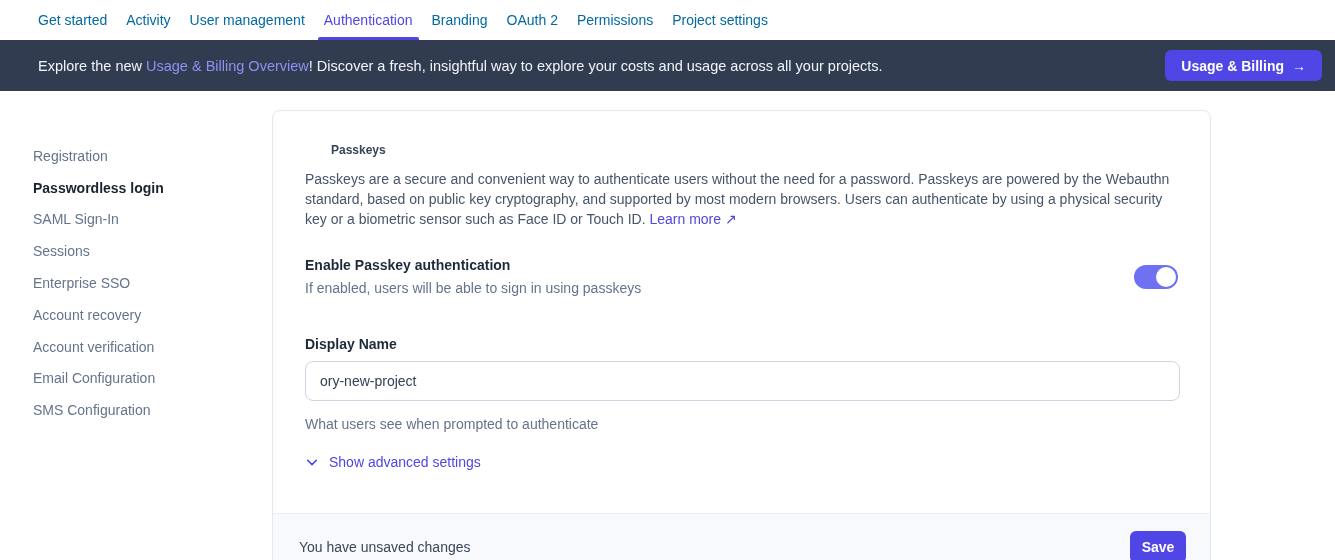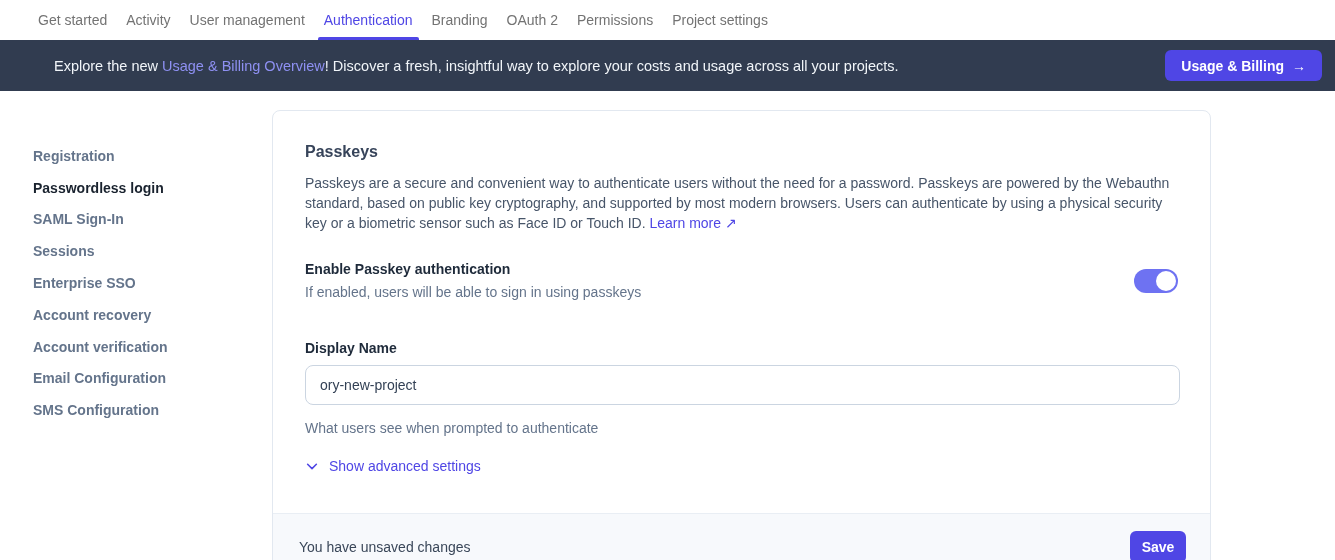--- a/index.html
+++ b/index.html
@@ -10,39 +10,39 @@
     --text-dark:#1e2a3a;
     --text-body:#475569;
     --text-muted:#64748b;
     --border:#e2e8f0;
   }
   *{margin:0;padding:0;box-sizing:border-box;}
   html,body{width:1335px;height:560px;overflow:hidden;background:#ffffff;
     font-family:"Liberation Sans","DejaVu Sans",sans-serif;}
   
   .topnav{height:40px;display:flex;align-items:center;gap:19px;padding-left:38px;background:#fff;}
-  .nav-item{font-size:14px;color:#737373;height:40px;line-height:40px;position:relative;cursor:pointer;white-space:nowrap;}
+  .nav-item{font-size:14px;color:#0369a1;height:40px;line-height:40px;position:relative;cursor:pointer;white-space:nowrap;}
   .nav-item.active{color:var(--accent);font-weight:500;}
   .nav-item.active::after{content:"";position:absolute;left:-6px;right:-6px;bottom:0;height:3px;background:var(--accent);border-radius:2px 2px 0 0;}
   
-  .banner{height:51px;background:var(--banner-bg);display:flex;align-items:center;padding:0 13px 0 54px;}
+  .banner{height:51px;background:var(--banner-bg);display:flex;align-items:center;padding:0 13px 0 38px;}
   .banner-text{font-size:14.5px;color:#f1f5f9;flex:1;}
   .banner-text a{color:var(--banner-link);text-decoration:none;}
   .banner-btn{background:var(--accent);color:#fff;font-size:14px;font-weight:700;border:none;
     border-radius:6px;padding:0 16px;height:31px;display:flex;align-items:center;gap:8px;cursor:pointer;}
   
   .content{display:flex;align-items:flex-start;}
   .sidebar{width:272px;padding:49px 0 0 33px;flex-shrink:0;}
-  .side-item{font-size:14px;color:var(--text-muted);height:31.8px;display:flex;align-items:center;cursor:pointer;white-space:nowrap;font-weight:bold;}
+  .side-item{font-size:14px;color:var(--text-muted);height:31.8px;display:flex;align-items:center;cursor:pointer;white-space:nowrap;}
   .side-item.active{color:#19222e;font-weight:600;}
   
   .card{margin-top:19px;width:939px;height:470px;border:1px solid var(--border);border-radius:8px;
     background:#fff;display:flex;flex-direction:column;overflow:hidden;}
   .card-body{padding:32px 32px 0 32px;}
-  .card-title{font-size:16px;font-weight:700;color:#37445a;margin-bottom:12px;}
+  .card-title{font-size:12px;font-weight:700;color:#37445a;margin-bottom:12px;margin-left:26px;}
   .card-desc{font-size:14px;line-height:20px;color:var(--text-body);max-width:875px;}
   .card-desc a{color:var(--accent);text-decoration:none;}
   .row-toggle{display:flex;align-items:center;justify-content:space-between;margin-top:28px;}
   .toggle-label{font-size:14px;font-weight:700;color:var(--text-dark);}
   .toggle-sub{font-size:14px;color:var(--text-muted);margin-top:7px;}
   .toggle{width:44px;height:24px;border-radius:12px;background:var(--toggle-on);position:relative;cursor:pointer;flex-shrink:0;}
   .toggle .knob{position:absolute;top:2px;right:2px;width:20px;height:20px;border-radius:50%;background:#fff;}
   .field{margin-top:40px;}
   .field-label{font-size:14px;font-weight:700;color:var(--text-dark);margin-bottom:9px;}
   .field input{width:875px;height:40px;border:1px solid #cbd5e1;border-radius:8px;padding:12px 14px;

